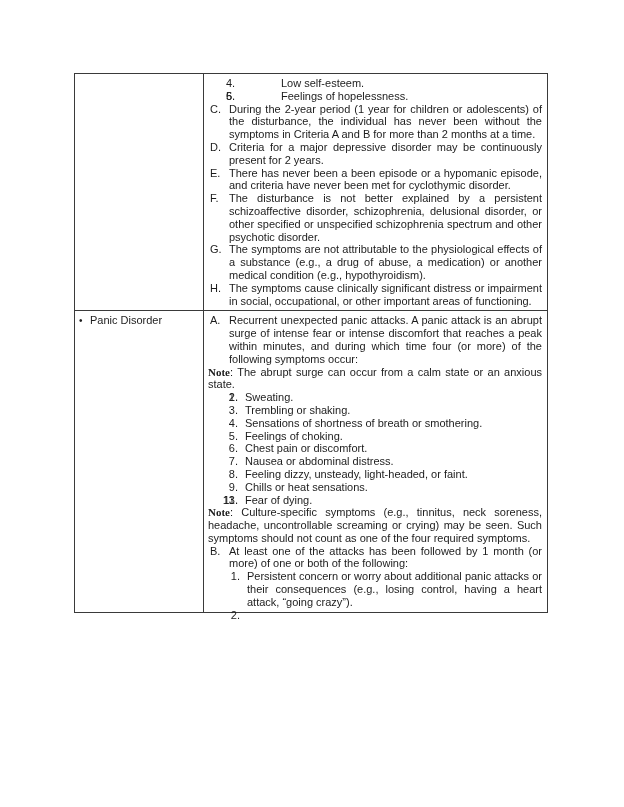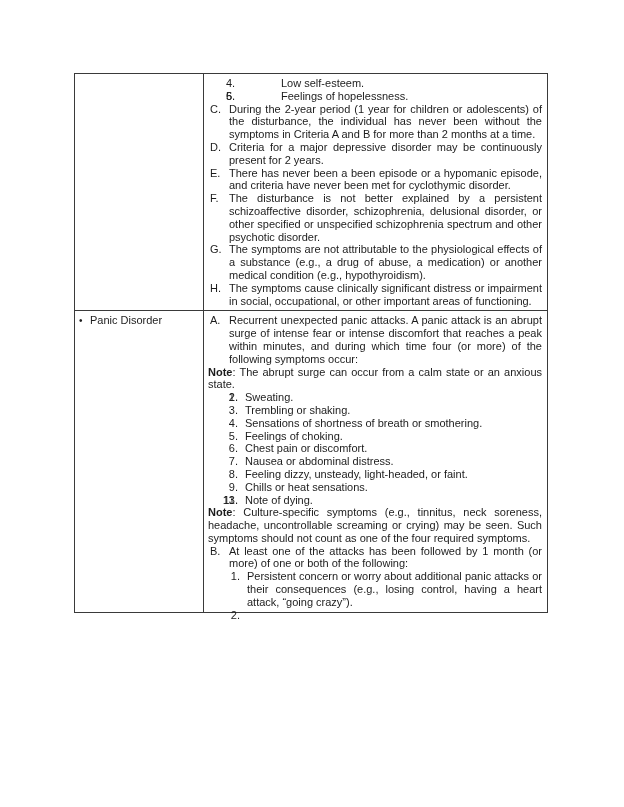--- a/index.html
+++ b/index.html
@@ -81,21 +81,21 @@
     position: relative;
     padding-left: 39px;
   }
   .para.subnum .num {
     position: absolute;
     left: 0; top: 0;
     width: 32px;
     text-align: right;
   }
   .para.note { padding-left: 0; }
-  .para.note .note-label { font-weight: bold; }
+  .para.note .note-label { font-weight: bold; font-family: Liberation Serif, serif; }
 </style>
 </head>
 <body>
 
 <div class="page">
   <div class="doc-table" id="criteria-table">
       <div class="trow">
         <div class="cell-left"></div>
         <div class="cell-right">
           <div class="para numwide"><span class="num">4.</span><span class="txt">Low self-esteem.</span></div>
@@ -122,21 +122,21 @@
           <div class="para num"><span class="num">1.</span></div>
           <div class="para num"><span class="num">2.</span><span class="txt">Sweating.</span></div>
           <div class="para num"><span class="num">3.</span><span class="txt">Trembling or shaking.</span></div>
           <div class="para num"><span class="num">4.</span><span class="txt">Sensations of shortness of breath or smothering.</span></div>
           <div class="para num"><span class="num">5.</span><span class="txt">Feelings of choking.</span></div>
           <div class="para num"><span class="num">6.</span><span class="txt">Chest pain or discomfort.</span></div>
           <div class="para num"><span class="num">7.</span><span class="txt">Nausea or abdominal distress.</span></div>
           <div class="para num"><span class="num">8.</span><span class="txt">Feeling dizzy, unsteady, light-headed, or faint.</span></div>
           <div class="para num"><span class="num">9.</span><span class="txt">Chills or heat sensations.</span></div>
           <div class="para num"><span class="num">11.</span></div>
-          <div class="para num"><span class="num">13.</span><span class="txt">Note of dying.</span></div>
+          <div class="para num"><span class="num">13.</span><span class="txt">Fear of dying.</span></div>
           <div class="para note"><span class="note-label">Note</span><span class="txt">: Culture-specific symptoms (e.g., tinnitus, neck soreness, headache, uncontrollable screaming or crying) may be seen. Such symptoms should not count as one of the four required symptoms.</span></div>
           <div class="para letter"><span class="label">B.</span><span class="txt">At least one of the attacks has been followed by 1 month (or more) of one or both of the following:</span></div>
           <div class="para subnum"><span class="num">1.</span><span class="txt">Persistent concern or worry about additional panic attacks or their consequences (e.g., losing control, having a heart attack, “going crazy”).</span></div>
           <div class="para subnum"><span class="num">2.</span></div>
         </div>
       </div>
     </div>
 </div>
 
 </body></html>

